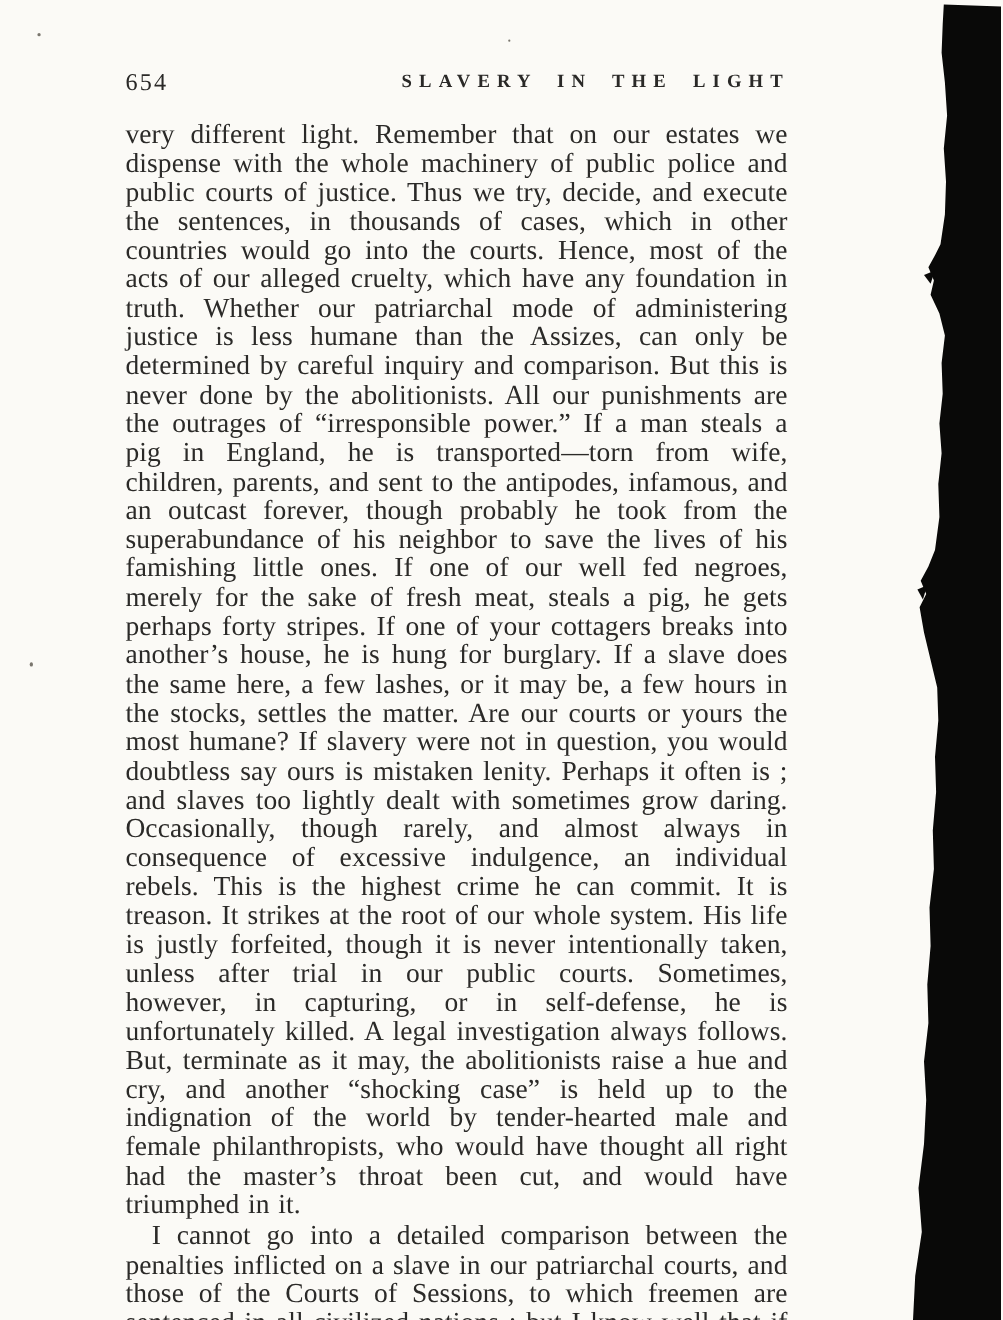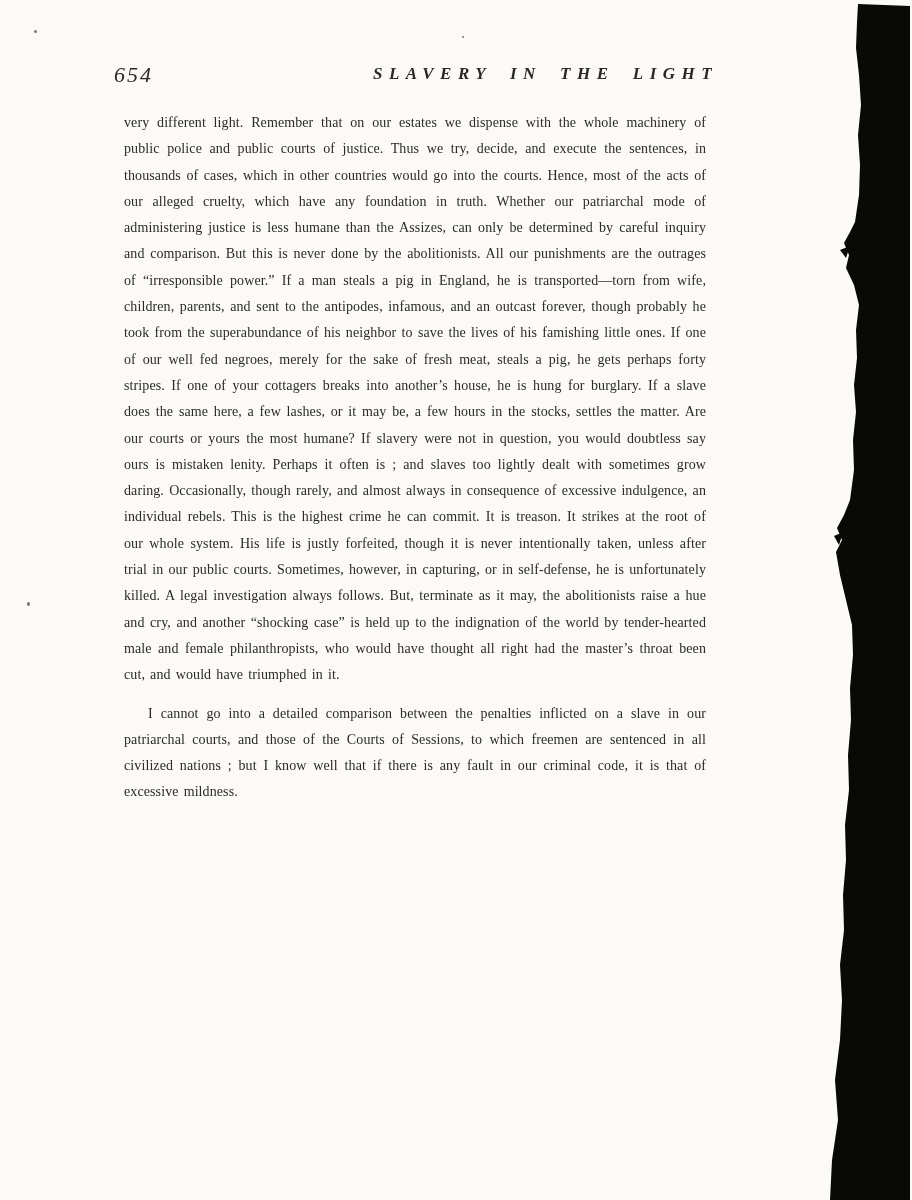--- a/index.html
+++ b/index.html
@@ -18,21 +18,20 @@
   .page-inner {
     position: absolute;
     left: 112px;
     top: 60px;
     width: 606px;
   }
   .header-row {
     position: relative;
     height: 34px;
     margin-bottom: 16px;
-    font-style: italic;
   }
   .page-number {
     position: absolute;
     left: 2px;
     top: 2px;
     font-size: 22px;
     letter-spacing: 2px;
     color: #2a2927;
   }
   .running-header {
@@ -41,22 +40,22 @@
     right: 0;
     top: 4px;
     text-align: right;
     font-size: 17px;
     font-weight: bold;
     letter-spacing: 0.38em;
     word-spacing: 0.45em;
     color: #2a2927;
   }
   .text-block p {
-    margin: 12px;
-    font-size: 14px;
+    margin: 2px;
+    font-size: 25px;
     line-height: 26.3px;
     text-align: justify;
     text-justify: inter-word;
     letter-spacing: 0.1px;
     word-spacing: 1.5px;
     color: #2b2a28;
   }
   .text-block p.indent {
     text-indent: 24px;
   }

